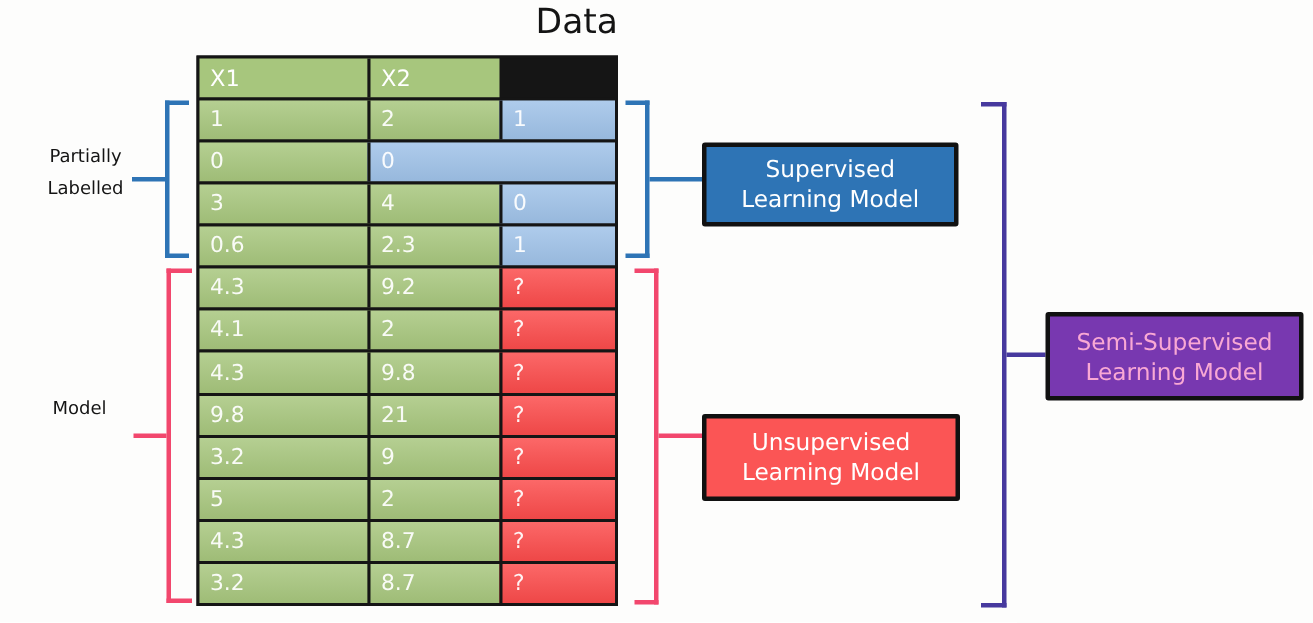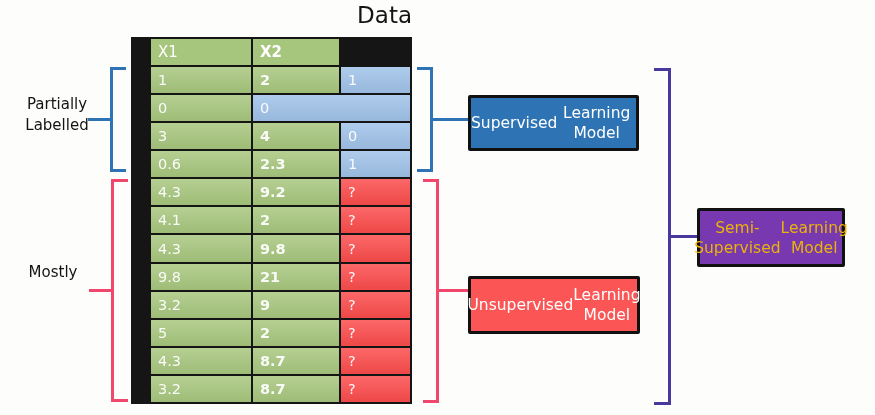--- a/index.html
+++ b/index.html
@@ -13,33 +13,33 @@
   
   .dtable{position:absolute;left:131px;top:37px;width:281px;height:367px;
           border:2px solid #151515;box-sizing:border-box;background:#151515;
           display:flex;flex-direction:column;}
   .trow{display:flex;flex:1;min-height:0;}
   .trow + .trow{border-top:2px solid #151515;}
   .thead{flex:0 0 26px;}
   .cell{box-sizing:border-box;display:flex;align-items:center;
         padding-left:7px;font-size:14.5px;color:rgba(255,255,255,0.93);
         background-image:linear-gradient(rgba(255,255,255,0.16),rgba(0,0,0,0.05));}
-  .c1{width:100px;margin-left:18px;}
-  .c2{width:88px;border-left:2px solid #151515;font-weight:bold;}
+  .c1{width:112px;}
+  .c2{width:88px;border-left:2px solid #151515;}
   .c3{flex:1;border-left:2px solid #151515;}
   .thead .cell{font-size:15px;color:#ffffff;background-image:none;}
   .thead .c1,.thead .c2{background-color:var(--header-green);}
   .thead .c3{background-color:var(--header-blue);}
   .trow .c1,.trow .c2{background-color:var(--cell-green);}
   .trow.labeled .c3{background-color:var(--cell-blue);}
   .trow.unlabeled .c3{background-color:var(--cell-red);}
 
   
   .side-label{position:absolute;text-align:center;color:#141414;
-              font-size:15px;line-height:21px;}
+              font-size:12px;line-height:21px;}
   .side-label.partially{left:6px;top:94px;width:102px;}
   .side-label.mostly{left:0px;top:262px;width:106px;}
 
   
   .bracket{position:absolute;box-sizing:border-box;}
   .open-right{border-left:3px solid;border-top:3px solid;border-bottom:3px solid;}
   .open-left{border-right:3px solid;border-top:3px solid;border-bottom:3px solid;}
   .tail{position:absolute;height:3px;}
   .blue{border-color:var(--bracket-blue);}
   .pink{border-color:var(--bracket-pink);}
@@ -54,30 +54,30 @@
   .tail-left-pink{left:89px;top:289px;width:22px;}
   .brk-right-blue{left:417px;top:67px;width:16px;height:105px;}
   .tail-right-blue{left:433px;top:118px;width:35px;}
   .brk-right-pink{left:423px;top:179px;width:16px;height:224px;}
   .tail-right-pink{left:439px;top:289px;width:29px;}
   .brk-purple{left:654px;top:68px;width:17px;height:337px;}
   .tail-purple{left:671px;top:235px;width:26px;}
 
   
   .model-box{position:absolute;box-sizing:border-box;border:3px solid #111111;
-             border-radius:2px;display:flex;
+             border-radius:2px;display:flex;flex-direction:column;
              align-items:center;justify-content:center;
              color:#ffffff;font-size:15.5px;line-height:20px;text-align:center;}
   .model-box .line{background-image:none;}
   .box-supervised{left:468px;top:95px;width:171px;height:56px;
                   background-color:var(--box-supervised);}
   .box-unsupervised{left:468px;top:276px;width:172px;height:58px;
                     background-color:var(--box-unsupervised);}
-  .box-semi{left:697px;top:208px;width:148px;height:59px;
-            background-color:var(--box-semi);color:#eab308;}
+  .box-semi{left:697px;top:208px;width:172px;height:59px;
+            background-color:var(--box-semi);color:#f9a8d4;}
 </style>
 </head>
 <body>
 
 <div class="stage">
 
   <div class="title">Data</div>
 
   <div class="dtable">
     <div class="trow thead">
@@ -144,21 +144,21 @@
         <div class="cell c2">8.7</div>
         <div class="cell c3">?</div>
       </div>
     </div>
 
   <div class="side-label partially">
     <div>Partially</div>
     <div>Labelled</div>
   </div>
   <div class="side-label mostly">
-    <div>Mostly</div>
+    <div>Model</div>
   </div>
 
   <div class="bracket open-right blue brk-left-blue"></div>
   <div class="tail blue tail-left-blue"></div>
 
   <div class="bracket open-right pink brk-left-pink"></div>
   <div class="tail pink tail-left-pink"></div>
 
   <div class="bracket open-left blue brk-right-blue"></div>
   <div class="tail blue tail-right-blue"></div>

